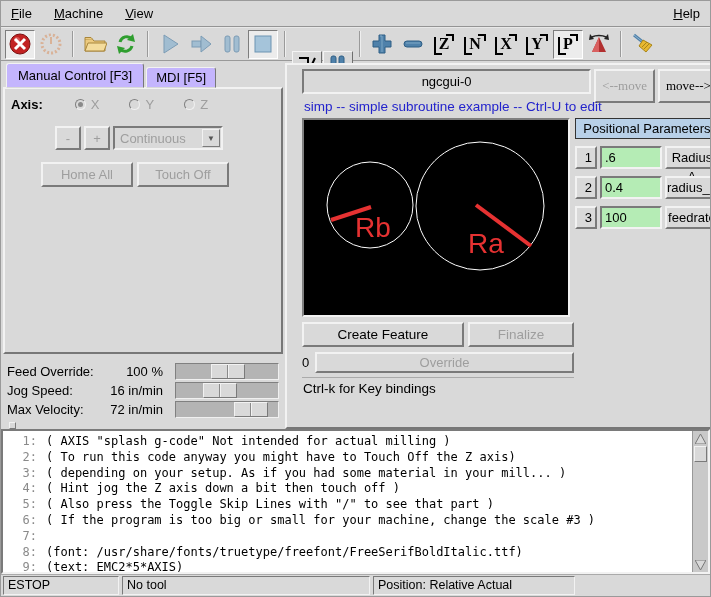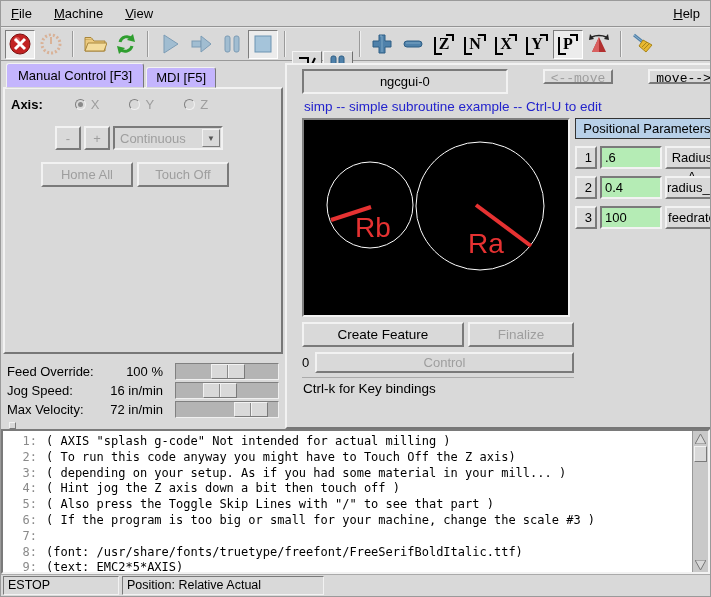--- a/index.html
+++ b/index.html
@@ -65,22 +65,22 @@
             border:1px solid;border-color:#f2f2f2 #7a7a7a #7a7a7a #f2f2f2;}
   .slhandle:after{content:"";position:absolute;left:15px;top:0;bottom:0;border-left:1px solid #8a8a8a;
             border-right:1px solid #f2f2f2;}
   .grip{width:7px;height:7px;background:#d9d9d9;border:1px solid;border-color:#f2f2f2 #7a7a7a #7a7a7a #f2f2f2;
         margin:3px 0 0 6px;}
   
   .right .nbbody{flex:1;padding:4px 15px;}
   .entry-row{display:flex;gap:3px;height:25px;margin-bottom:4px;}
   .ngc-entry{flex:1;border:2px solid;border-color:#7a7a7a #f2f2f2 #f2f2f2 #7a7a7a;background:#d9d9d9;
              text-align:center;line-height:21px;}
-  .mvbtn{height:15px;background:#d9d9d9;border:2px solid;border-color:#f2f2f2 #7a7a7a #7a7a7a #f2f2f2;
-         font-size:13px;font-family:Liberation Mono, monospace;padding:0 6px;margin-left:32px;}
+  .mvbtn{height:34px;background:#d9d9d9;border:2px solid;border-color:#f2f2f2 #7a7a7a #7a7a7a #f2f2f2;
+         font-size:13px;font-family:Liberation Serif, serif;padding:0 6px;}
   .mvbtn.disabled{color:#9e9e9e;}
   .caption{color:#2323cc;padding:1px 2px 4px 2px;font-size:13.5px;}
   .preview-row{display:flex;align-items:flex-start;}
   .canvas-frame{border:2px solid;border-color:#808080 #f2f2f2 #f2f2f2 #808080;background:#000;}
   .params{margin-left:5px;flex:1;}
   .pheader{background:#b8d0e8;border:1px solid #333;text-align:center;padding:2px 2px;font-size:13px;}
   .prow{display:flex;gap:3px;margin-top:7px;}
   .pnum{width:22px;height:23px;background:#d9d9d9;border:2px solid;border-color:#f2f2f2 #7a7a7a #7a7a7a #f2f2f2;
         text-align:right;padding-right:3px;line-height:19px;}
   .pval{width:62px;height:23px;background:#b5ecb5;border:2px solid;border-color:#7a7a7a #f2f2f2 #f2f2f2 #7a7a7a;
@@ -349,21 +349,21 @@
               </div>
           </div>
         </div>
 
         <div class="featbtns">
           <button class="fbtn create">Create Feature</button>
           <button class="fbtn fin">Finalize</button>
         </div>
         <div class="restart-row">
           <span class="rcount">0</span>
-          <button class="rbtn">Control</button>
+          <button class="rbtn">Override</button>
         </div>
         <div class="keyhint">Ctrl-k for Key bindings</div>
       </div>
     </div>
   </div>
 
   <div class="gcode">
     <div class="glines" id="glines"><div class="gline"><span class="gnum">1:</span><span class="gtext">( AXIS "splash g-code" Not intended for actual milling )</span></div><div class="gline"><span class="gnum">2:</span><span class="gtext">( To run this code anyway you might have to Touch Off the Z axis)</span></div><div class="gline"><span class="gnum">3:</span><span class="gtext">( depending on your setup. As if you had some material in your mill... )</span></div><div class="gline"><span class="gnum">4:</span><span class="gtext">( Hint jog the Z axis down a bit then touch off )</span></div><div class="gline"><span class="gnum">5:</span><span class="gtext">( Also press the Toggle Skip Lines with "/" to see that part )</span></div><div class="gline"><span class="gnum">6:</span><span class="gtext">( If the program is too big or small for your machine, change the scale #3 )</span></div><div class="gline"><span class="gnum">7:</span><span class="gtext"></span></div><div class="gline"><span class="gnum">8:</span><span class="gtext">(font: /usr/share/fonts/truetype/freefont/FreeSerifBoldItalic.ttf)</span></div><div class="gline"><span class="gnum">9:</span><span class="gtext">(text: EMC2*5*AXIS)</span></div></div>
     <div class="vsb">
       <div class="sarr">
@@ -376,16 +376,17 @@
       <div class="sarr">
         <svg width="11" height="10">
             <polygon points="0,0 11,0 5.5,10" fill="#d9d9d9" stroke="#777" stroke-width="1"></polygon>
           </svg>
       </div>
     </div>
   </div>
 
   <div class="statusbar" id="statusbar">
       <div class="scell" style="width: 116px;">ESTOP</div>
+      <div class="scell" style="width: 248px;">No tool</div>
       <div class="scell" style="width: 202px;">Position: Relative Actual</div>
     </div>
 
 </div>
 
 </body></html>

